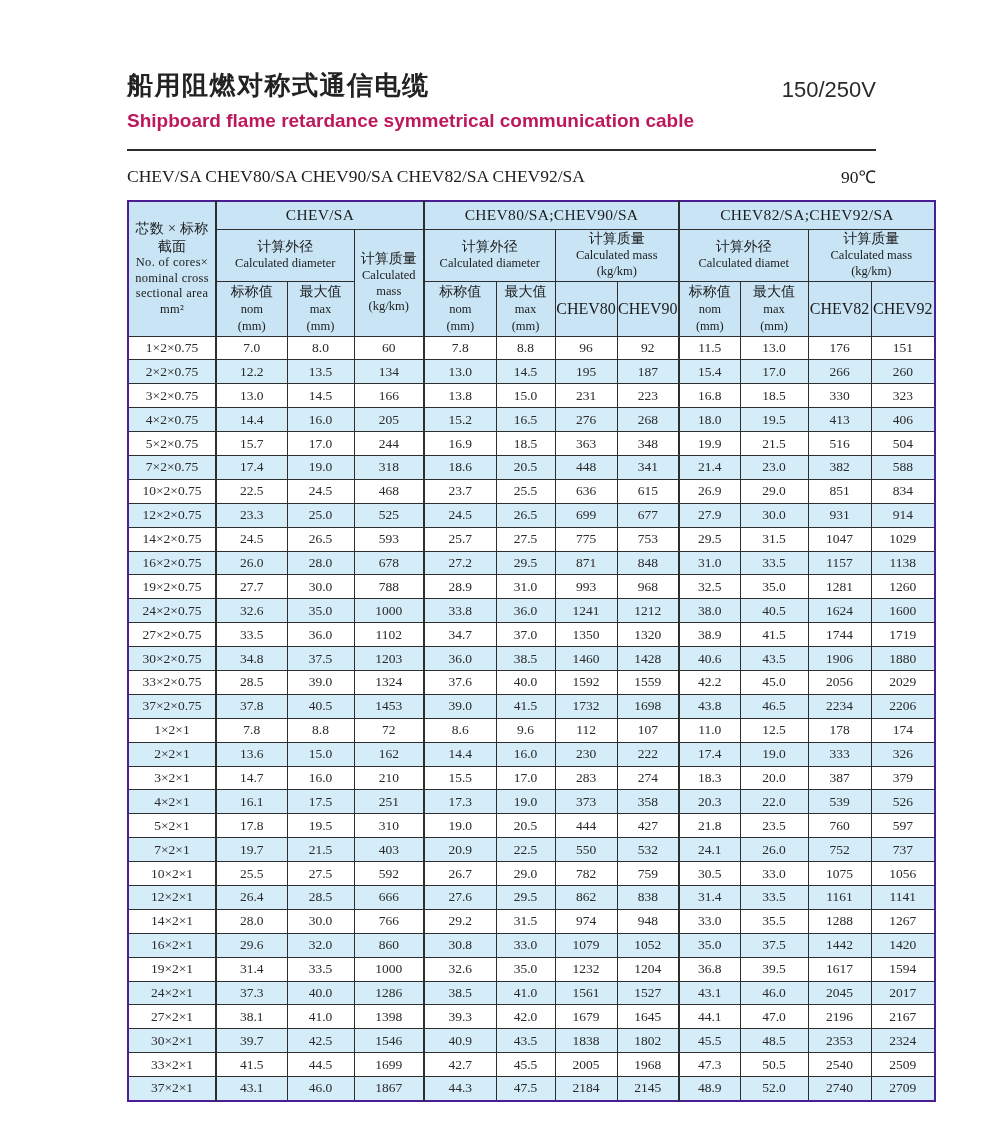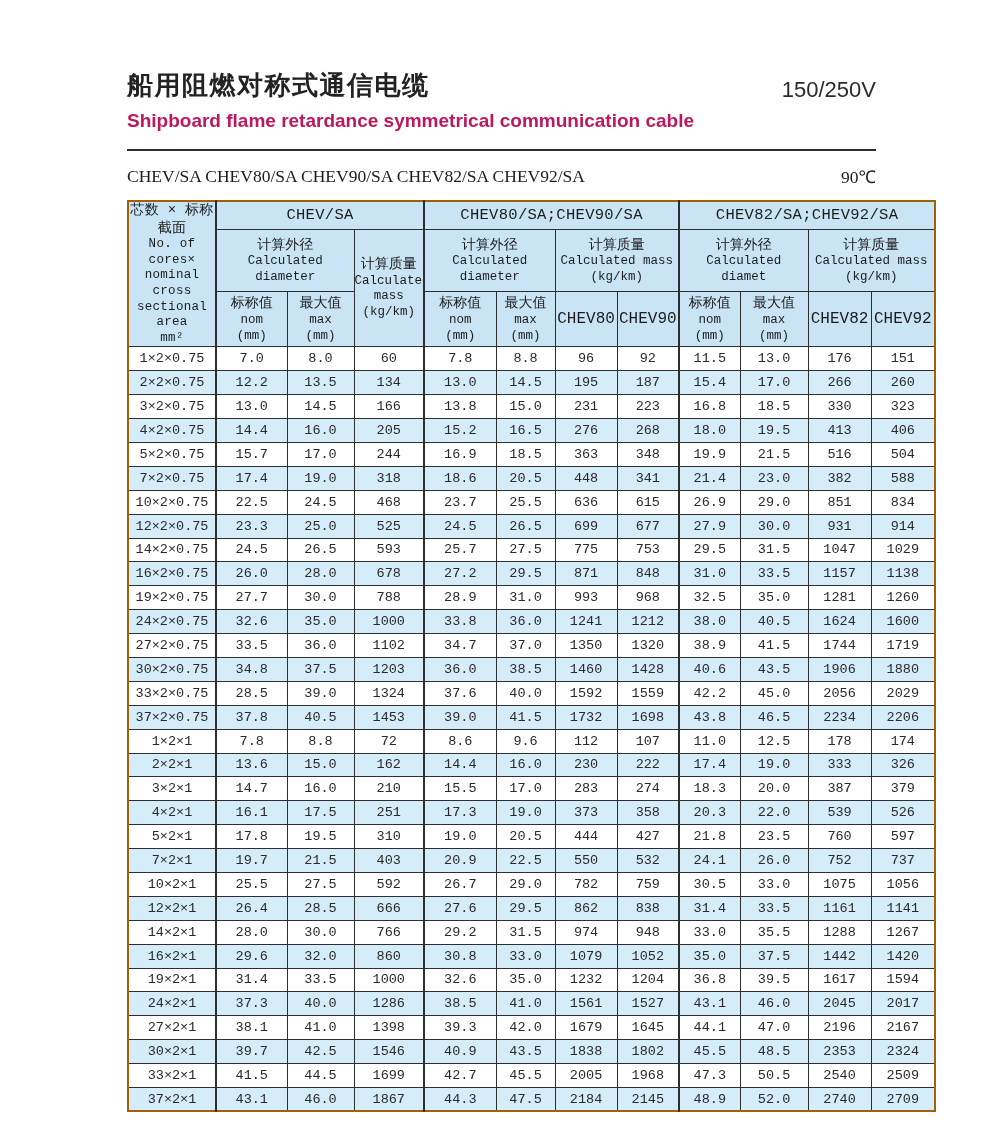--- a/index.html
+++ b/index.html
@@ -37,22 +37,21 @@
     margin-top: 13px;
     display: flex; justify-content: space-between; align-items: center;
     font-size: 17.5px; color: #1c1c1c;
   }
 
   table.spec {
     margin-top: 12px;
     width: 807px;
     border-collapse: collapse;
     table-layout: fixed;
-    border: 2px solid #a16207;
-    font-family: Liberation Mono, monospace;
+    border: 2px solid #4c1d95;
   }
   .spec th, .spec td {
     border: 1px solid #2e2e2e;
     text-align: center; vertical-align: middle;
     padding: 0; overflow: hidden;
     font-weight: normal;
   }
   .spec .gs { border-left-width: 2px; }          
   .spec thead th { background: #c9e5f5; }
   .spec thead tr.r1 { height: 28px; }

